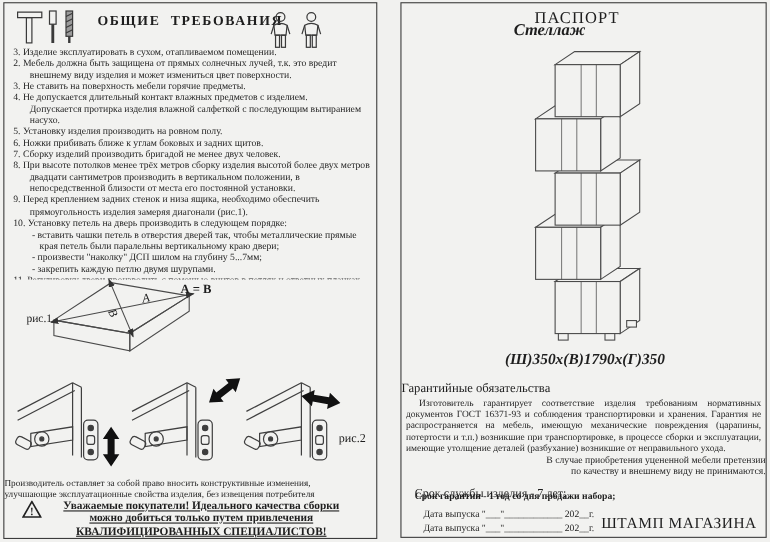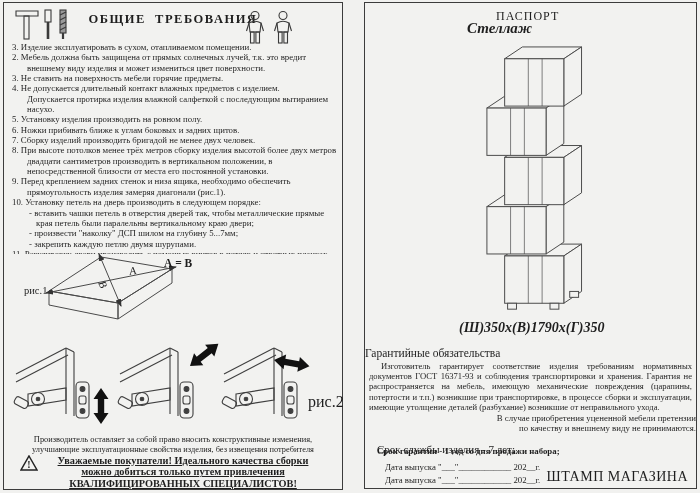--- a/index.html
+++ b/index.html
@@ -15,29 +15,29 @@
   .tools{position:absolute;left:10px;top:5px;}
   .people{position:absolute;left:238px;top:7px;}
   .req-list{position:absolute;left:8px;right:5px;top:39px;max-height:212px;overflow:hidden;
             font-size:8.8px;line-height:10.35px;text-align:left;}
   .req-item{white-space:pre-line;padding-left:15px;text-indent:-15px;}
   .req-sub{padding-left:24px;text-indent:-7px;}
   .fig1-wrap{position:absolute;left:42px;top:250px;}
   .fig1-label{position:absolute;left:20px;top:282px;font-size:10.5px;text-align:center;}
   .fig1-eq{position:absolute;left:160px;top:254px;font-size:11.5px;font-weight:bold;}
   .hinges{position:absolute;left:8px;top:327px;}
-  .fig2-label{position:absolute;left:304px;top:390px;font-size:16px;}
-  .mfr-note{position:absolute;left:0;right:0;top:432px;text-align:center;
+  .fig2-label{position:absolute;left:304px;top:390px;font-size:11px;}
+  .mfr-note{position:absolute;left:0;right:0;top:432px;text-align:left;
             font-size:8.4px;line-height:9.6px;white-space:pre-line;}
   .warn-tri{position:absolute;left:16px;top:452px;}
   .warn-text{position:absolute;left:30px;right:10px;top:452px;text-align:center;
              font-weight:bold;font-size:10.3px;line-height:11.4px;white-space:pre-line;text-decoration:underline;}
 
   
-  .rp-doc-title{position:absolute;left:121px;top:6px;font-size:12px;letter-spacing:1px;margin-left:10px;}
+  .rp-doc-title{position:absolute;left:121px;top:6px;font-size:15px;letter-spacing:1px;}
   .rp-product{position:absolute;left:102px;top:17px;font-size:15px;font-weight:bold;font-style:italic;}
   .shelf-wrap{position:absolute;left:106px;top:40px;}
   .rp-dims{position:absolute;left:94px;top:317px;font-size:14px;font-weight:bold;font-style:italic;}
   .rp-war-title{position:absolute;left:0;right:0;top:344px;text-align:left;font-size:11.5px;}
   .rp-war-text{position:absolute;left:4px;right:4px;top:358px;font-size:8.6px;line-height:10.2px;
                text-align:justify;text-indent:12px;}
   .rp-discount{position:absolute;left:0;right:0;top:410px;text-align:right;
                font-size:8.8px;line-height:10.4px;white-space:pre-line;}
   .rp-service{position:absolute;left:12px;top:440px;font-size:11px;}
   .rp-warperiod{position:absolute;left:12px;top:443px;font-size:8.8px;font-weight:bold;}

